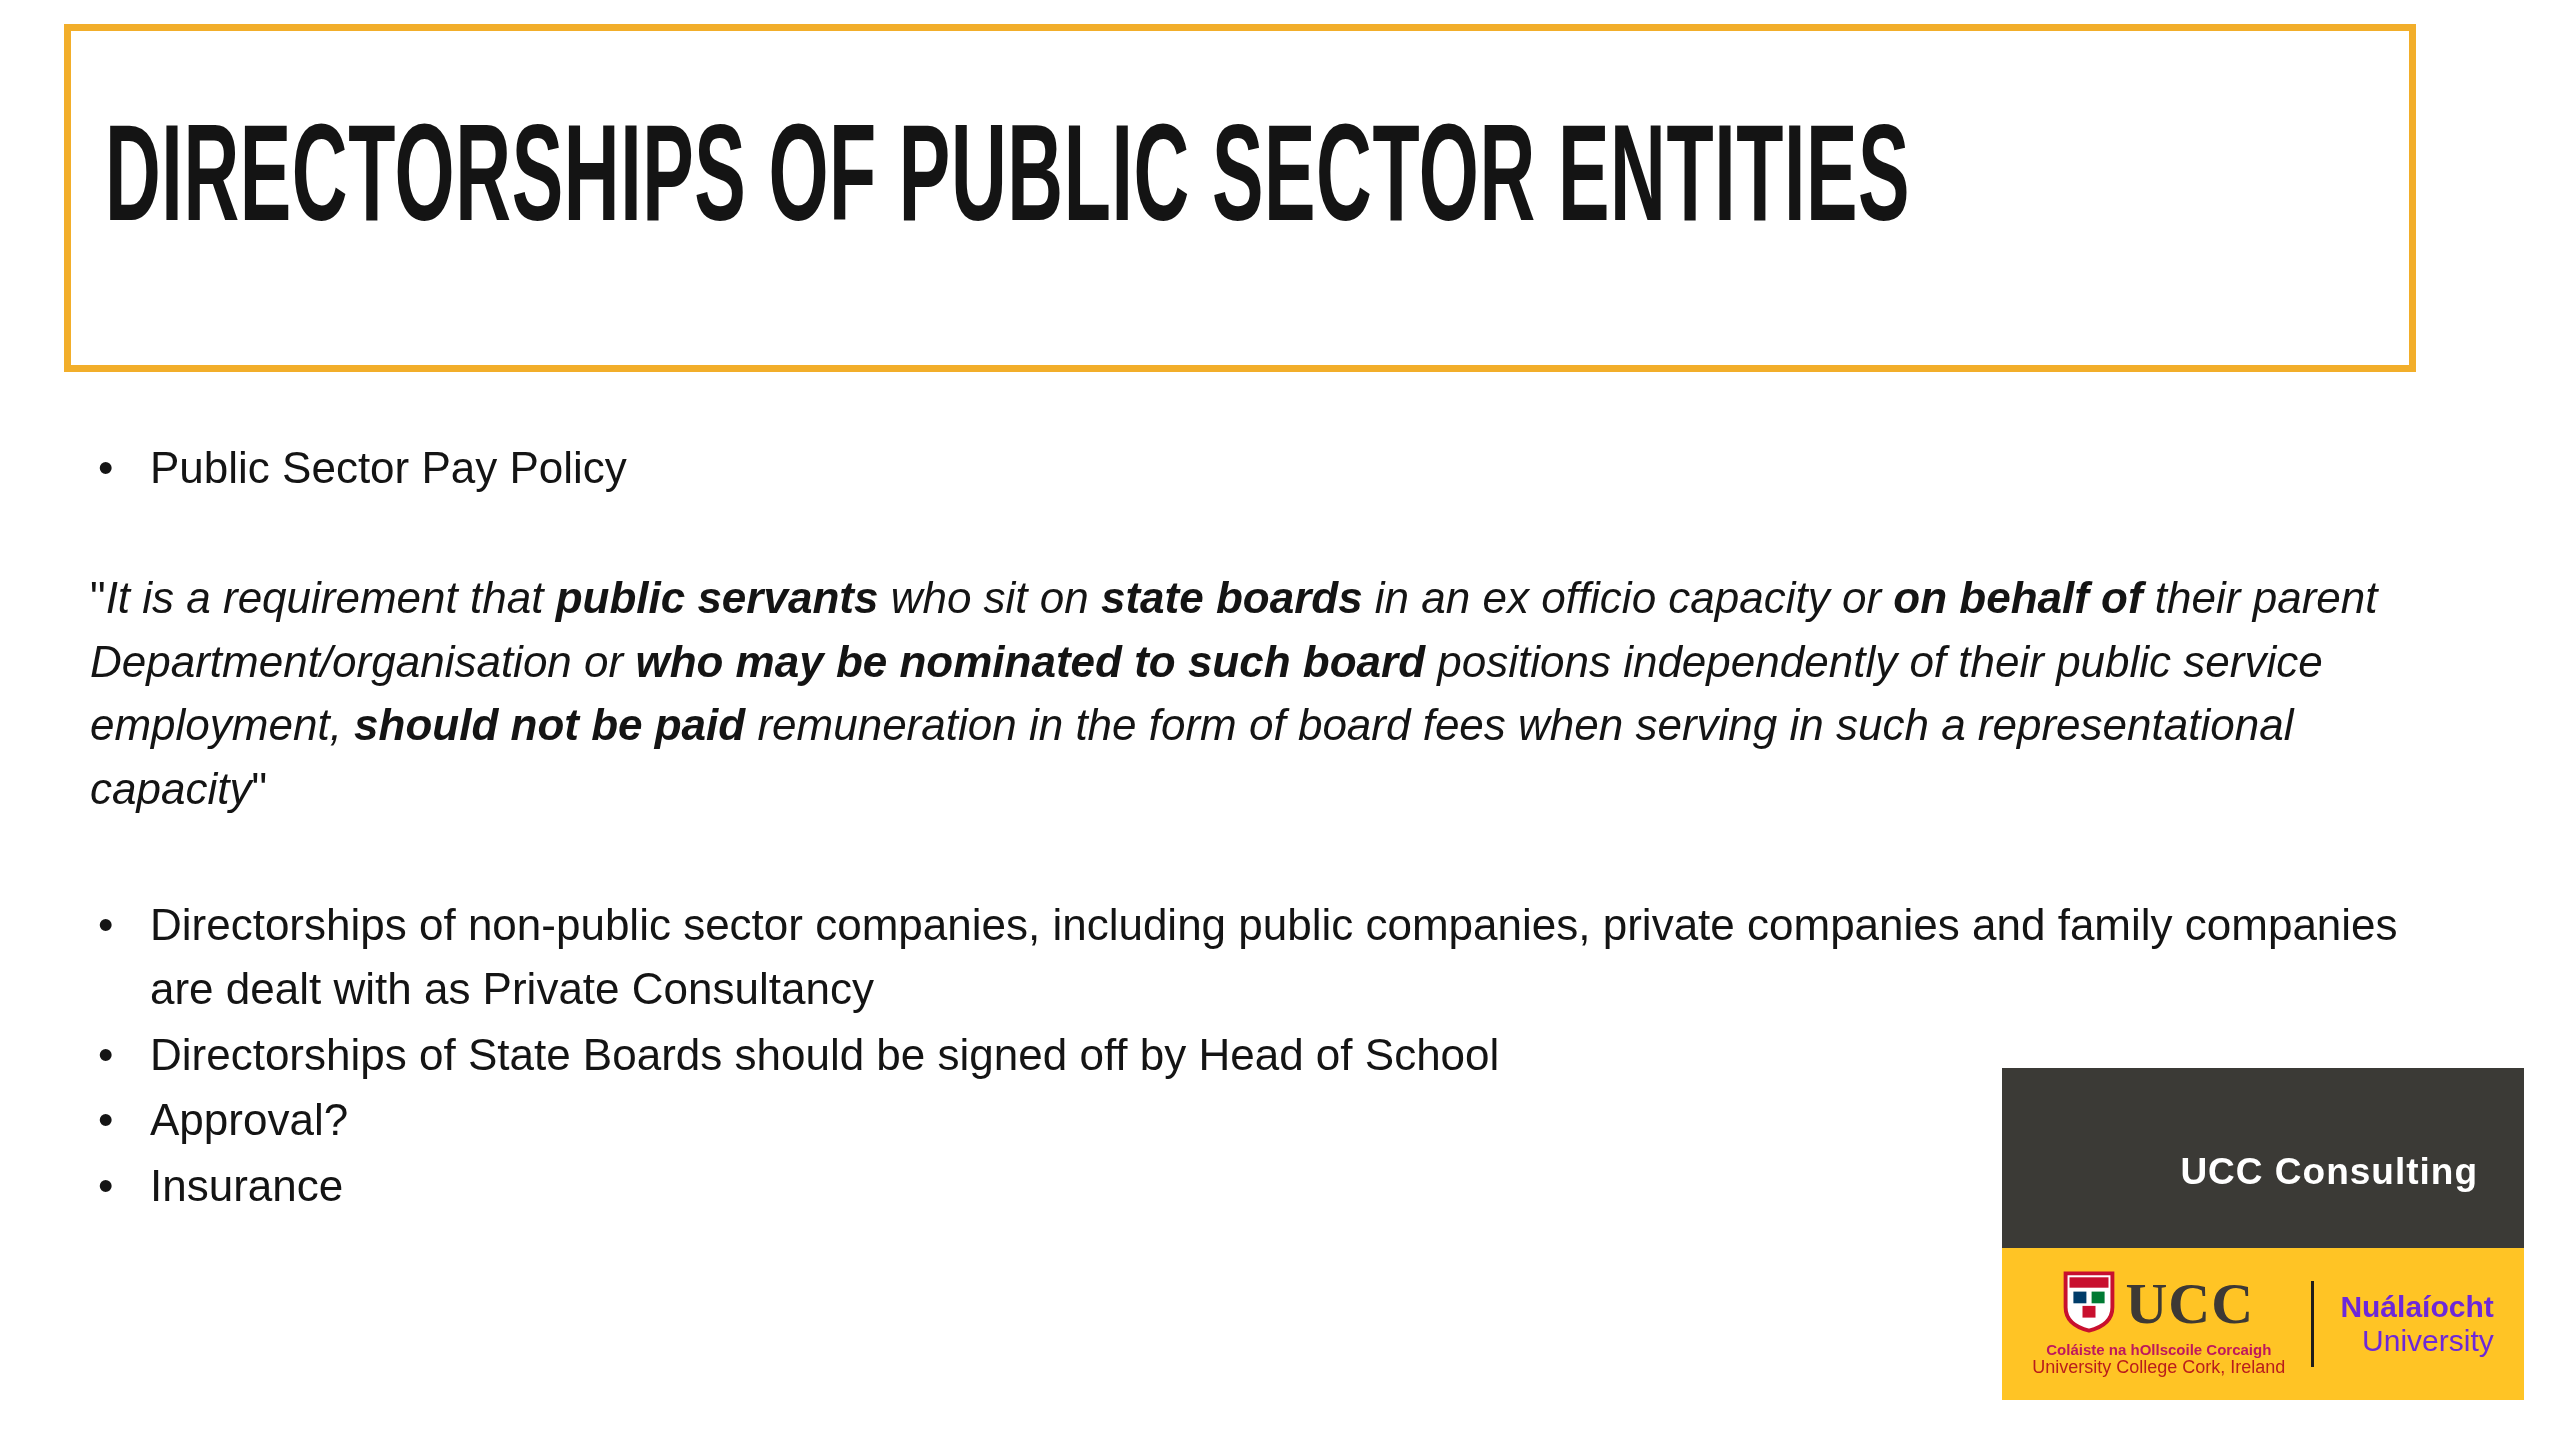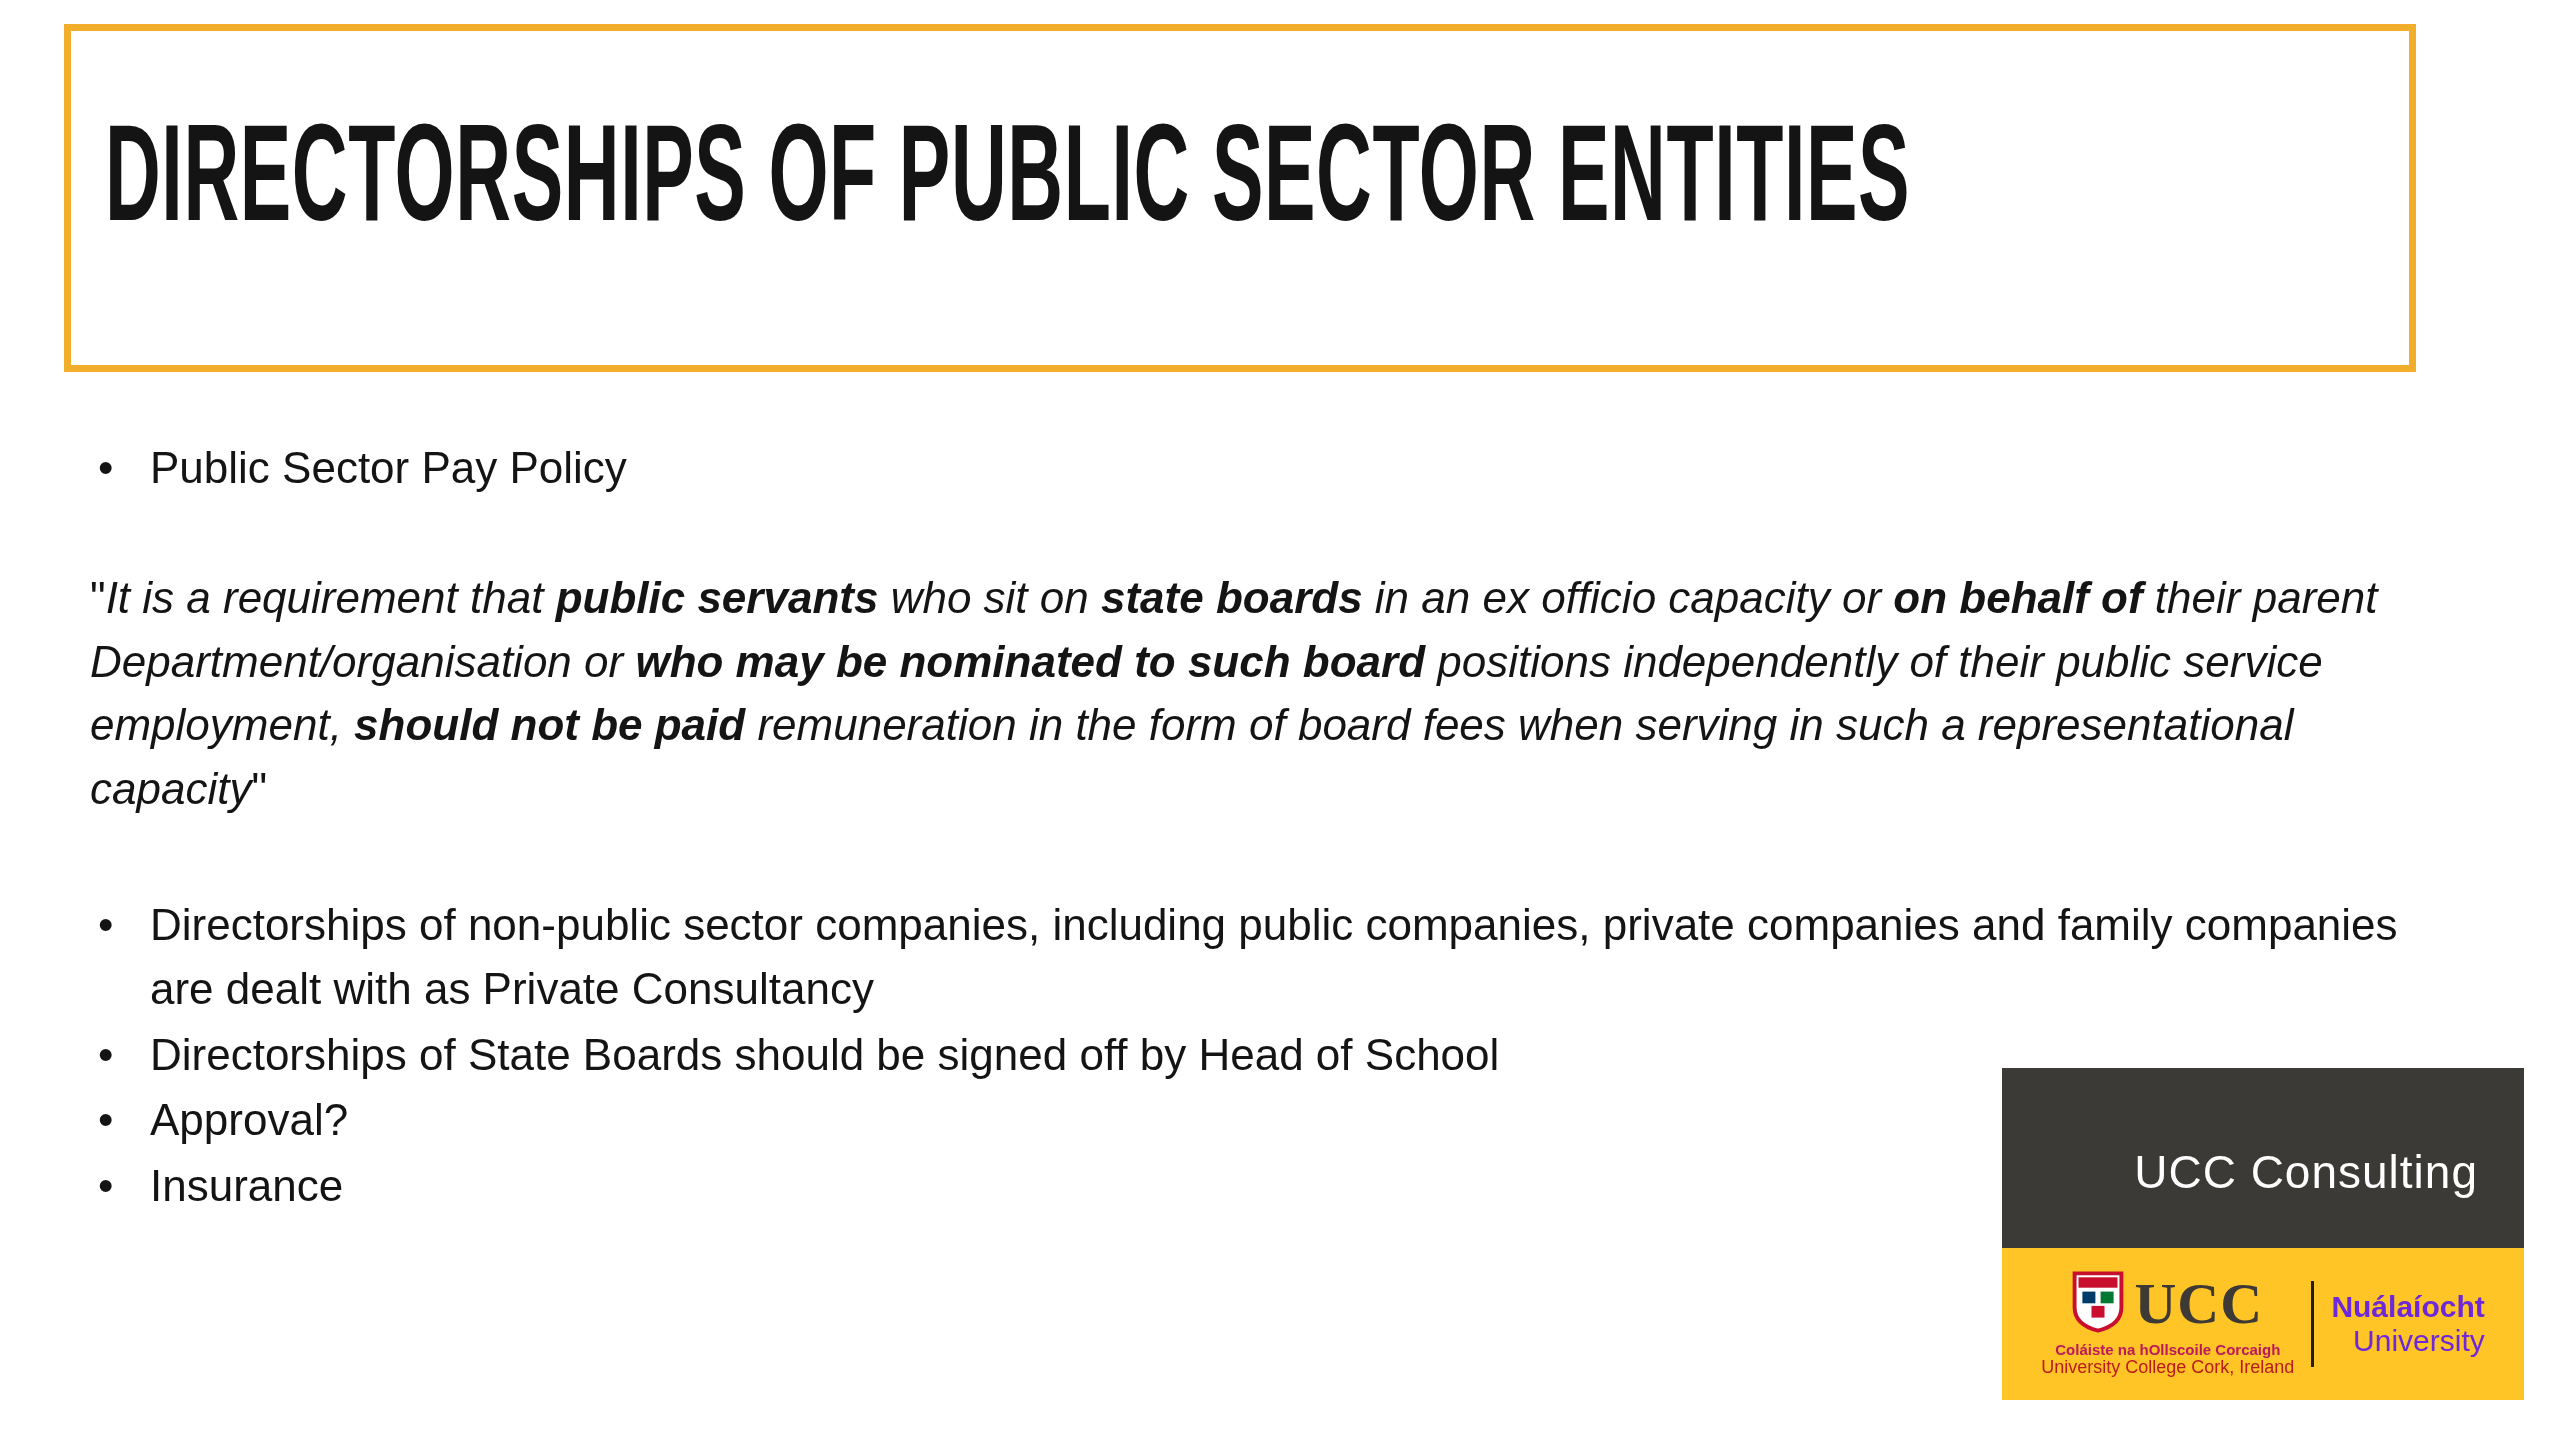--- a/index.html
+++ b/index.html
@@ -89,37 +89,37 @@
     top: 1068px;
     width: 522px;
     height: 207px;
     background: #3B3A36;
     display: flex;
     align-items: center;
     justify-content: flex-end;
     padding-right: 46px;
     box-sizing: border-box;
     color: #ffffff;
-    font-size: 46px;
-    font-weight: normal;
+    font-size: 37px;
+    font-weight: bold;
     letter-spacing: 1px;
   }
 
   
   .logo-badge {
     position: absolute;
     left: 2002px;
     top: 1248px;
     width: 522px;
     height: 152px;
     background: #FFC425;
     display: flex;
     align-items: center;
     justify-content: center;
-    gap: 17px;
+    gap: 26px;
     box-sizing: border-box;
   }
   .ucc-lockup {
     display: flex;
     flex-direction: column;
     align-items: center;
   }
   .ucc-lockup .lockup-row {
     display: flex;
     align-items: center;

